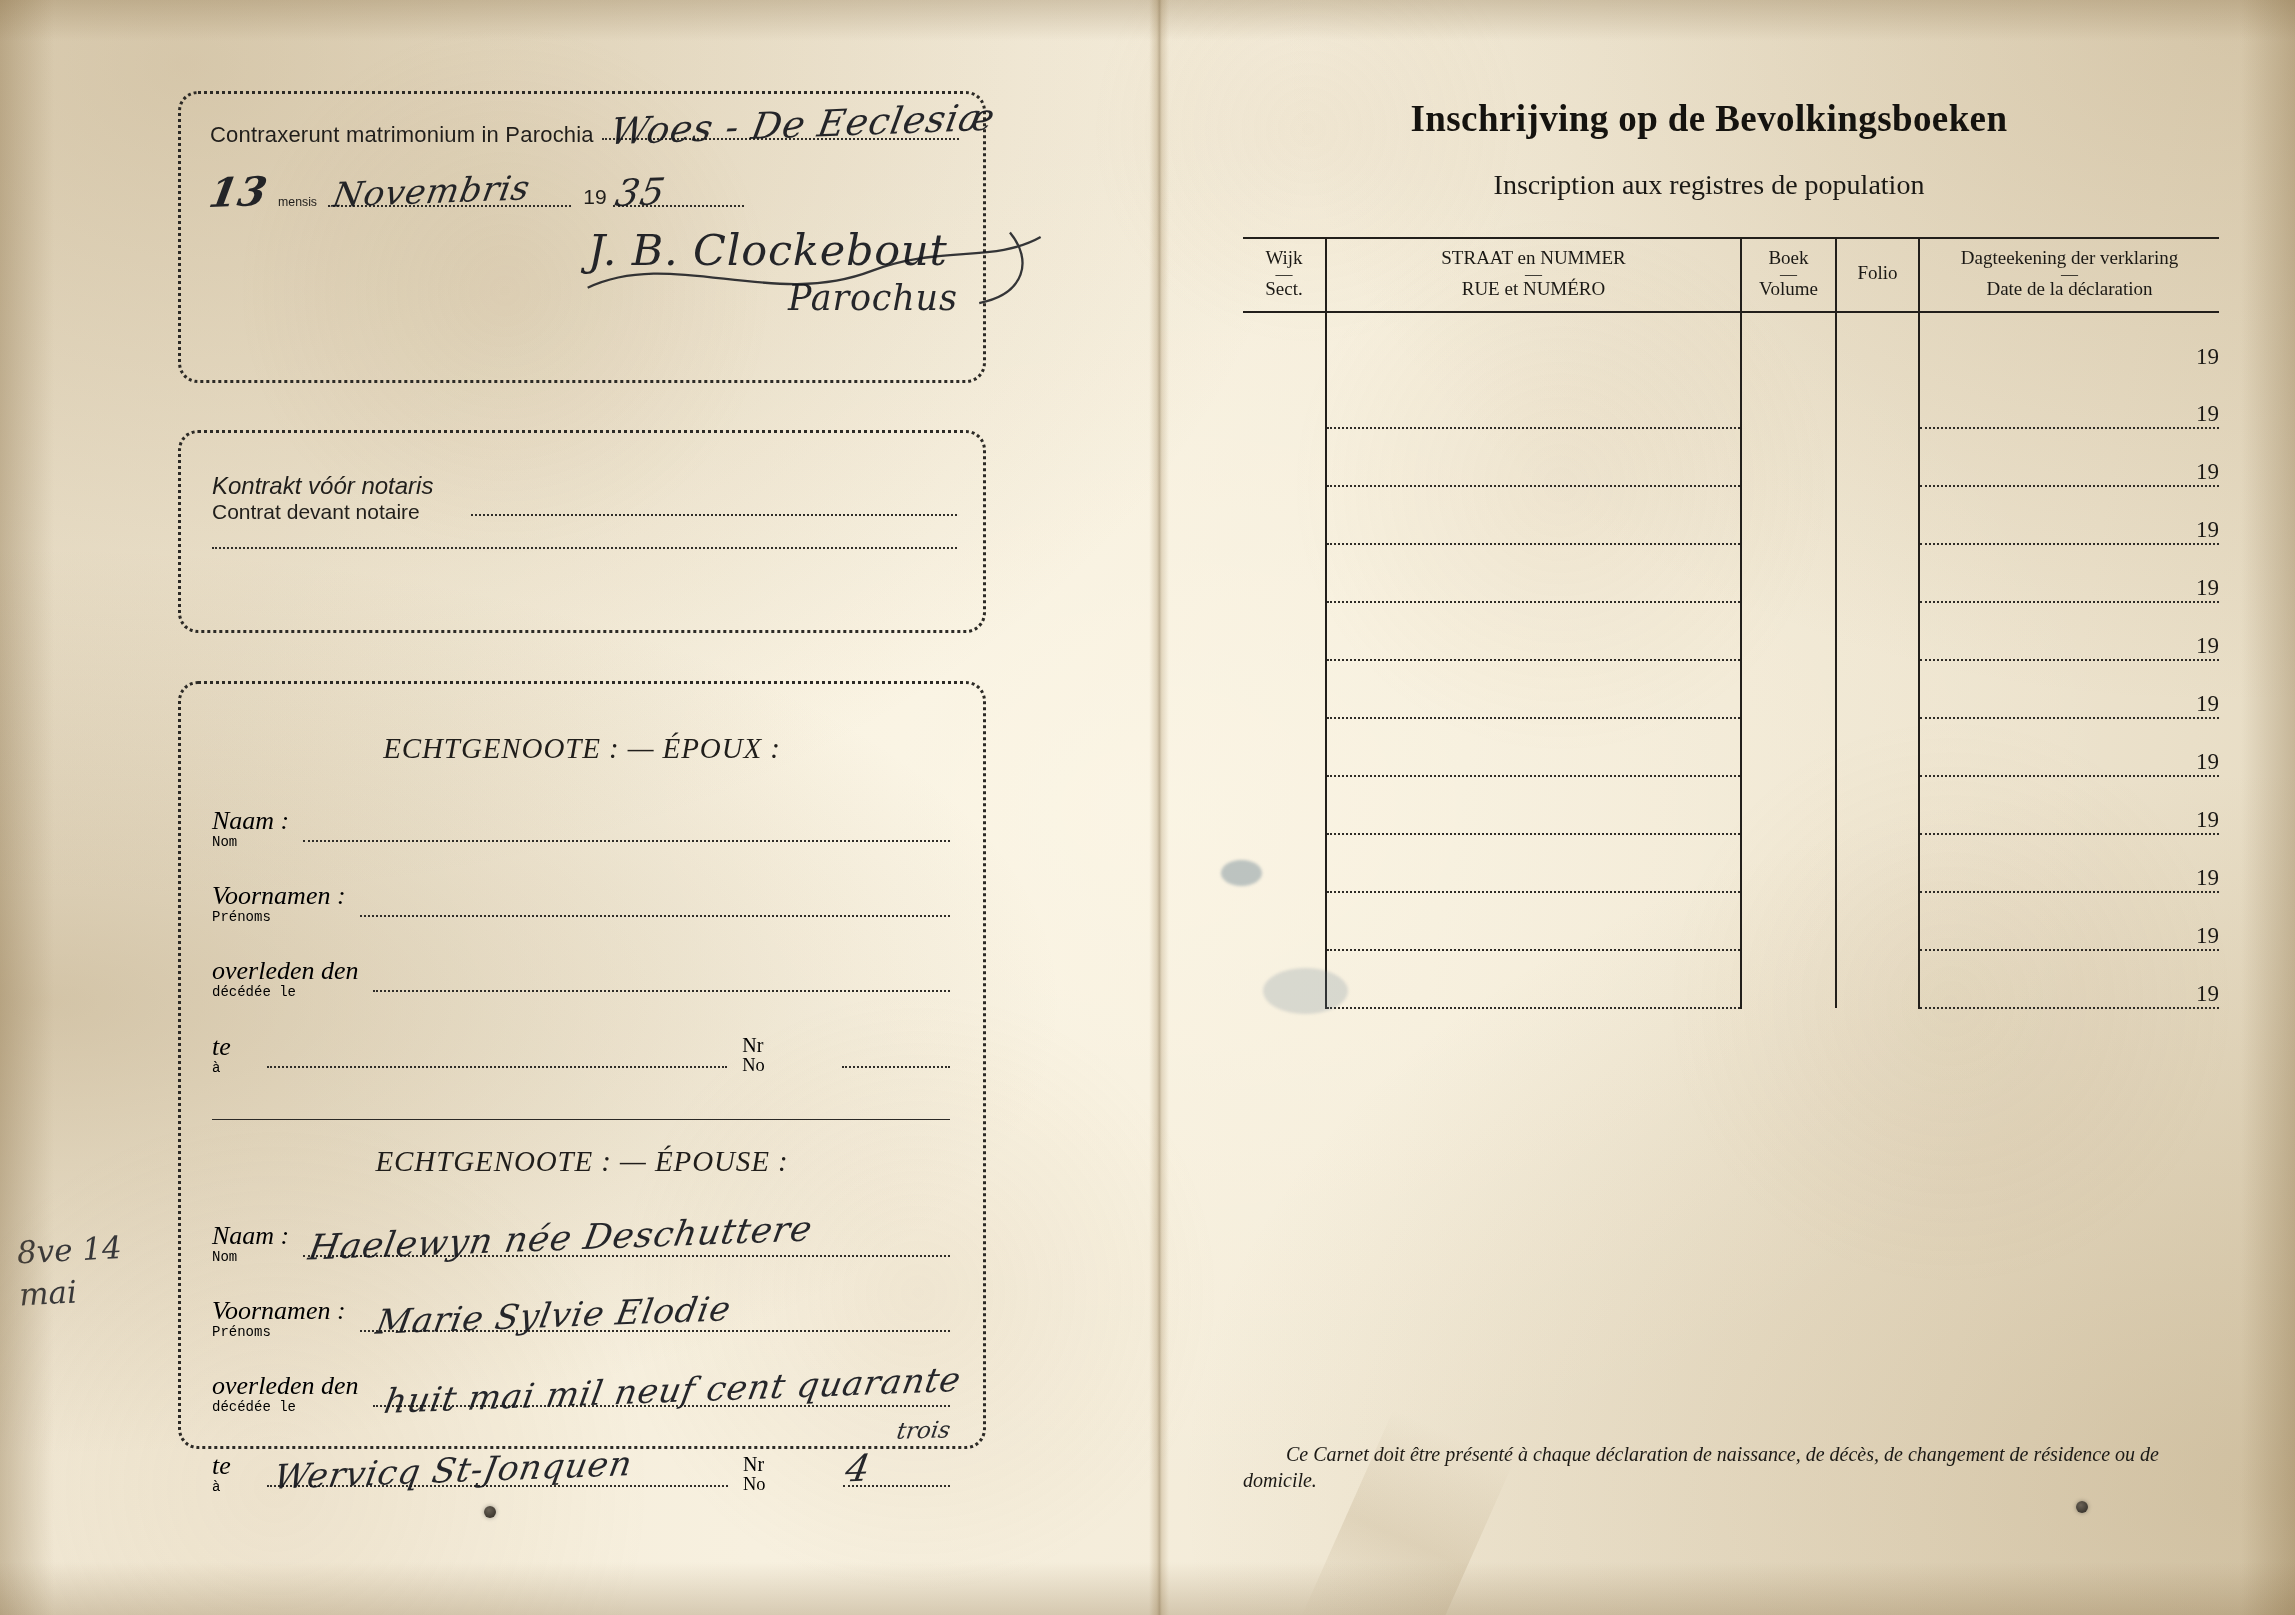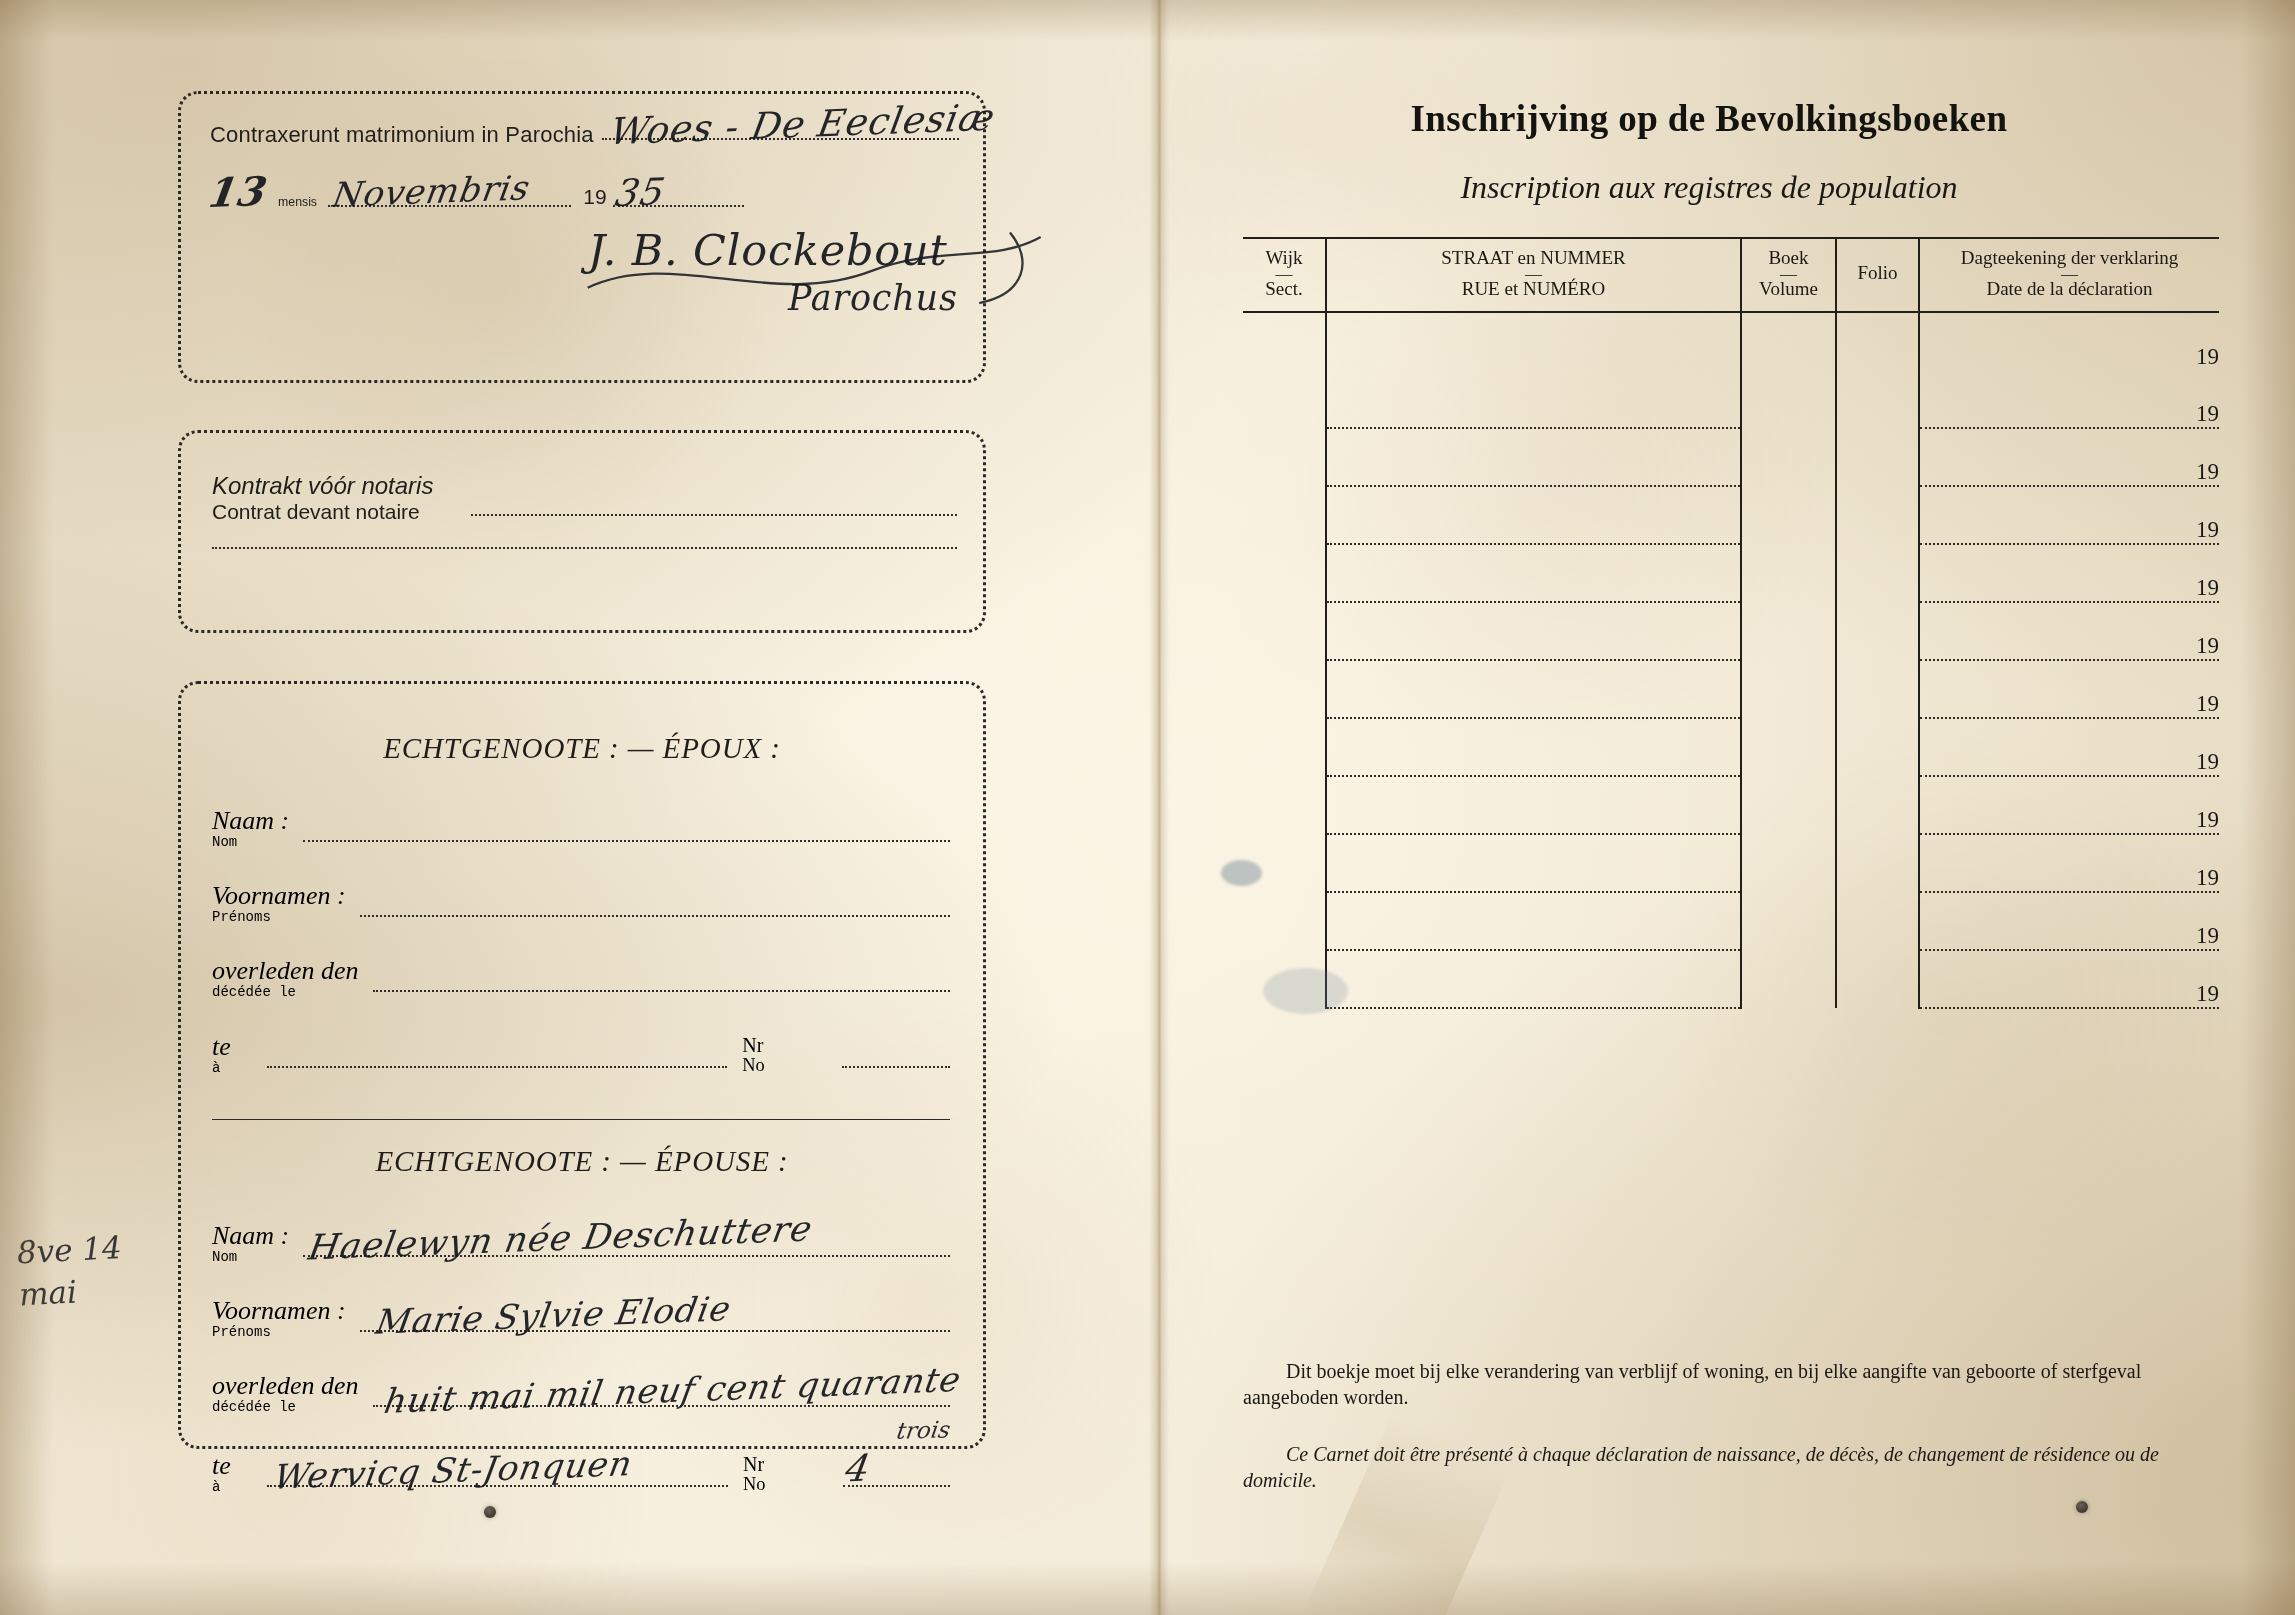--- a/index.html
+++ b/index.html
@@ -129,21 +129,21 @@
   
   .right-page { position:absolute; left:1169px; top:0; width:1126px; height:1616px; }
 
   .r-title {
     position:absolute; left:0; right:46px; top:97px; text-align:center;
     font-family:"Liberation Serif", serif; font-weight:bold; font-size:37px;
     letter-spacing:0.4px; color:#15130f;
   }
   .r-sub {
     position:absolute; left:0; right:46px; top:169px; text-align:center;
-    font-style:italic; font-size:32px; color:#1b1915;
+    font-size:28px; color:#1b1915;
   }
 
   table.reg {
     position:absolute; left:74px; top:237px; width:976px;
     border-collapse:collapse;
     table-layout:fixed;
   }
   table.reg th, table.reg td { border:0; padding:0; }
   table.reg thead th {
     border-bottom:2.3px solid #221f1b;
@@ -456,23 +456,20 @@
           <tr>
             <td class="vb"></td>
             <td class="vb cell-dots"></td>
             <td class="vb"></td>
             <td class="vb"></td>
             <td class="yr cell-dots"><span>19</span></td>
           </tr>
         </tbody>
     </table>
 
-    <div class="r-foot one">
-      <span class="ind"></span><span>Dit boekje moet bij elke verandering van verblijf of woning, en bij elke aangifte van geboorte of sterfgeval aangeboden worden.</span>
-    </div>
     <div class="r-foot two">
       <span class="ind"></span><span>Ce Carnet doit être présenté à chaque déclaration de naissance, de décès, de changement de résidence ou de domicile.</span>
     </div>
 
     <div class="staple" style="left:907px;top:1501px;"></div>
 
     <div class="blot" style="left:52px;top:860px;width:41px;height:26px;background:rgba(90,118,138,.38);"></div>
     <div class="blot" style="left:94px;top:968px;width:85px;height:46px;background:rgba(104,128,146,.22);"></div>
     <div class="crease" style="left:123px;top:1475px;width:230px;height:131px;transform:rotate(-66deg);opacity:.7;"></div>
   </div>

